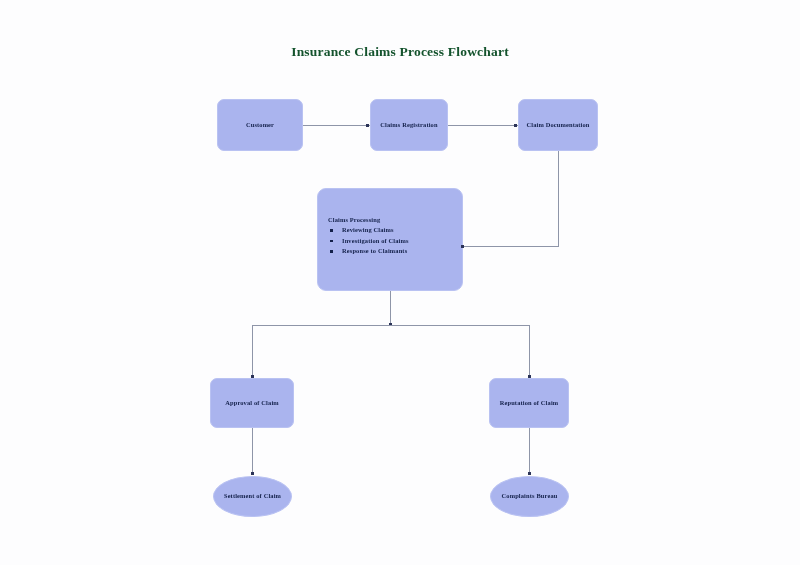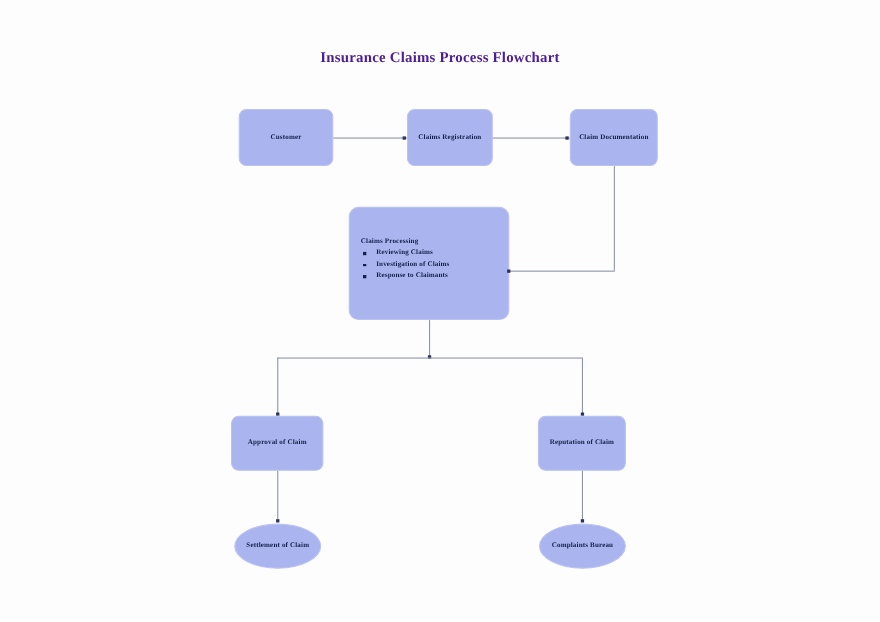--- a/index.html
+++ b/index.html
@@ -20,21 +20,21 @@
     background: #fdfdfe;
   }
   #chart-title {
     position: absolute;
     left: 0;
     top: 44px;
     width: 800px;
     text-align: center;
     font-size: 13.5px;
     font-weight: bold;
-    color: #4c1d95;
+    color: #14532d;
     letter-spacing: 0.2px;
   }
   .node {
     position: absolute;
     box-sizing: border-box;
     background: #aab4ee;
     border: 1px solid #b9c2f2;
     border-radius: 7px;
     color: #13204a;
     font-weight: bold;

